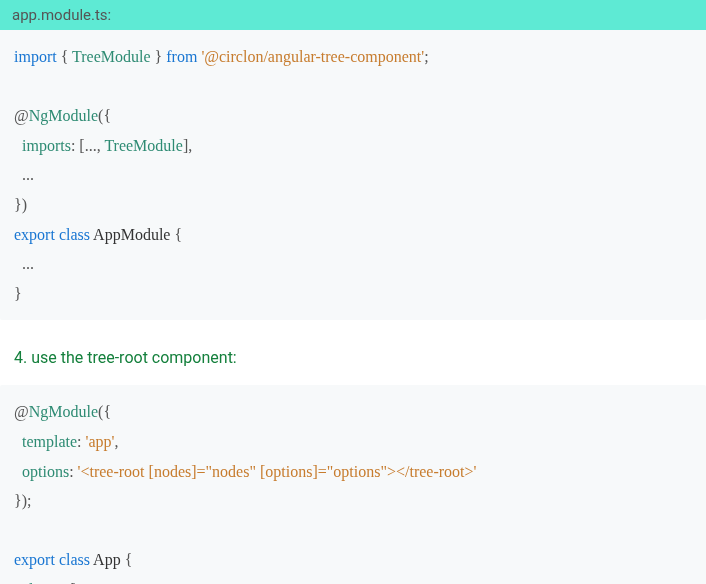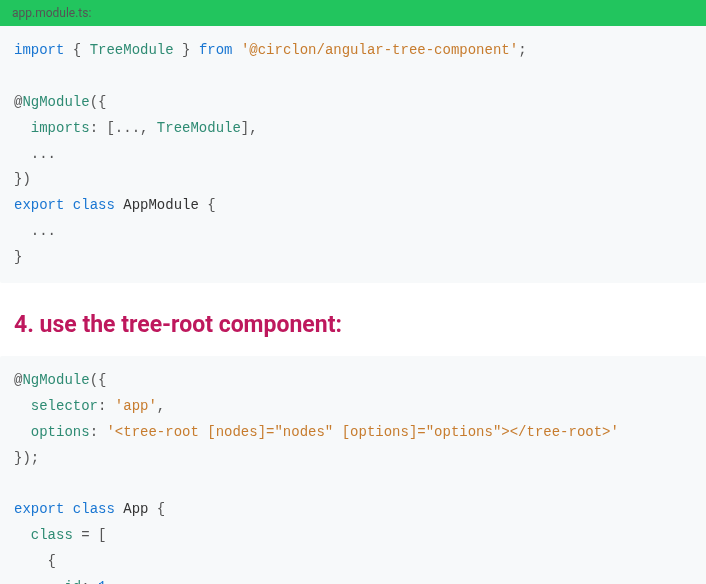--- a/index.html
+++ b/index.html
@@ -10,51 +10,51 @@
     color: #333;
     width: 706px;
   }
   .code-block {
     background: #f7f9fa;
     border-radius: 2px;
     margin: 0 0 20px 0;
     padding-bottom: 8px;
   }
   .code-header {
-    background: #22c55e;
+    background: #5eead4;
     padding: 6px 12px;
-    font-size: 12px;
+    font-size: 15px;
     color: #555;
     font-family: -apple-system, BlinkMacSystemFont, "Segoe UI", Roboto, sans-serif;
   }
   .code-body {
     padding: 12px 14px 4px 14px;
-    font-family: Liberation Mono, monospace;
-    font-size: 14px;
+    font-family: Liberation Serif, serif;
+    font-size: 16px;
     line-height: 1.85;
     white-space: pre;
     color: #333;
     overflow: hidden;
   }
   .kw-import { color: #1976d2; }
   .kw-from { color: #1976d2; }
   .kw-export { color: #1976d2; }
   .str { color: #c77c2e; }
   .decorator { color: #555; }
   .decorator-name { color: #2e8b73; }
   .type { color: #2e8b73; }
   .prop { color: #2e8b73; }
   .classname { color: #333; }
   .num { color: #1976d2; }
   .plain { color: #555; }
   .heading {
-    font-size: 23px;
-    color: #be185d;
+    font-size: 16px;
+    color: #15803d;
     margin: 28px 0 18px 14px;
-    font-weight: 700;
+    font-weight: 400;
   }
 </style>
 </head>
 <body>
 
 <div class="code-block">
   <div class="code-header">app.module.ts:</div>
   <div class="code-body"><span><span class="kw-import">import</span><span class="plain"> { </span><span class="type">TreeModule</span><span class="plain"> } </span><span class="kw-from">from</span><span class="str"> '@circlon/angular-tree-component'</span><span class="plain">;</span></span>
 
 <span><span class="decorator">@</span><span class="decorator-name">NgModule</span><span class="plain">({</span></span>
@@ -64,21 +64,21 @@
 <span><span class="kw-export">export</span><span class="kw-import"> class </span><span class="classname">AppModule</span><span class="plain"> {</span></span>
 <span class="plain">  ...</span>
 <span class="plain">}</span>
 </div>
 </div>
 
 <div class="heading">4. use the tree-root component:</div>
 
 <div class="code-block">
   <div class="code-body"><span><span class="decorator">@</span><span class="decorator-name">NgModule</span><span class="plain">({</span></span>
-<span><span class="prop">  selector</span><span class="plain">: </span><span class="str">'app'</span><span class="plain">,</span></span>
+<span><span class="prop">  template</span><span class="plain">: </span><span class="str">'app'</span><span class="plain">,</span></span>
 <span><span class="prop">  options</span><span class="plain">: </span><span class="str">'&lt;tree-root [nodes]="nodes" [options]="options"&gt;&lt;/tree-root&gt;'</span></span>
 <span class="plain">});</span>
 
 <span><span class="kw-export">export</span><span class="kw-import"> class </span><span class="classname">App</span><span class="plain"> {</span></span>
 <span><span class="prop">  class</span><span class="plain"> = [</span></span>
 <span class="plain">    {</span>
 <span><span class="prop">      id</span><span class="plain">: </span><span class="num">1</span><span class="plain">,</span></span>
 
 
 

